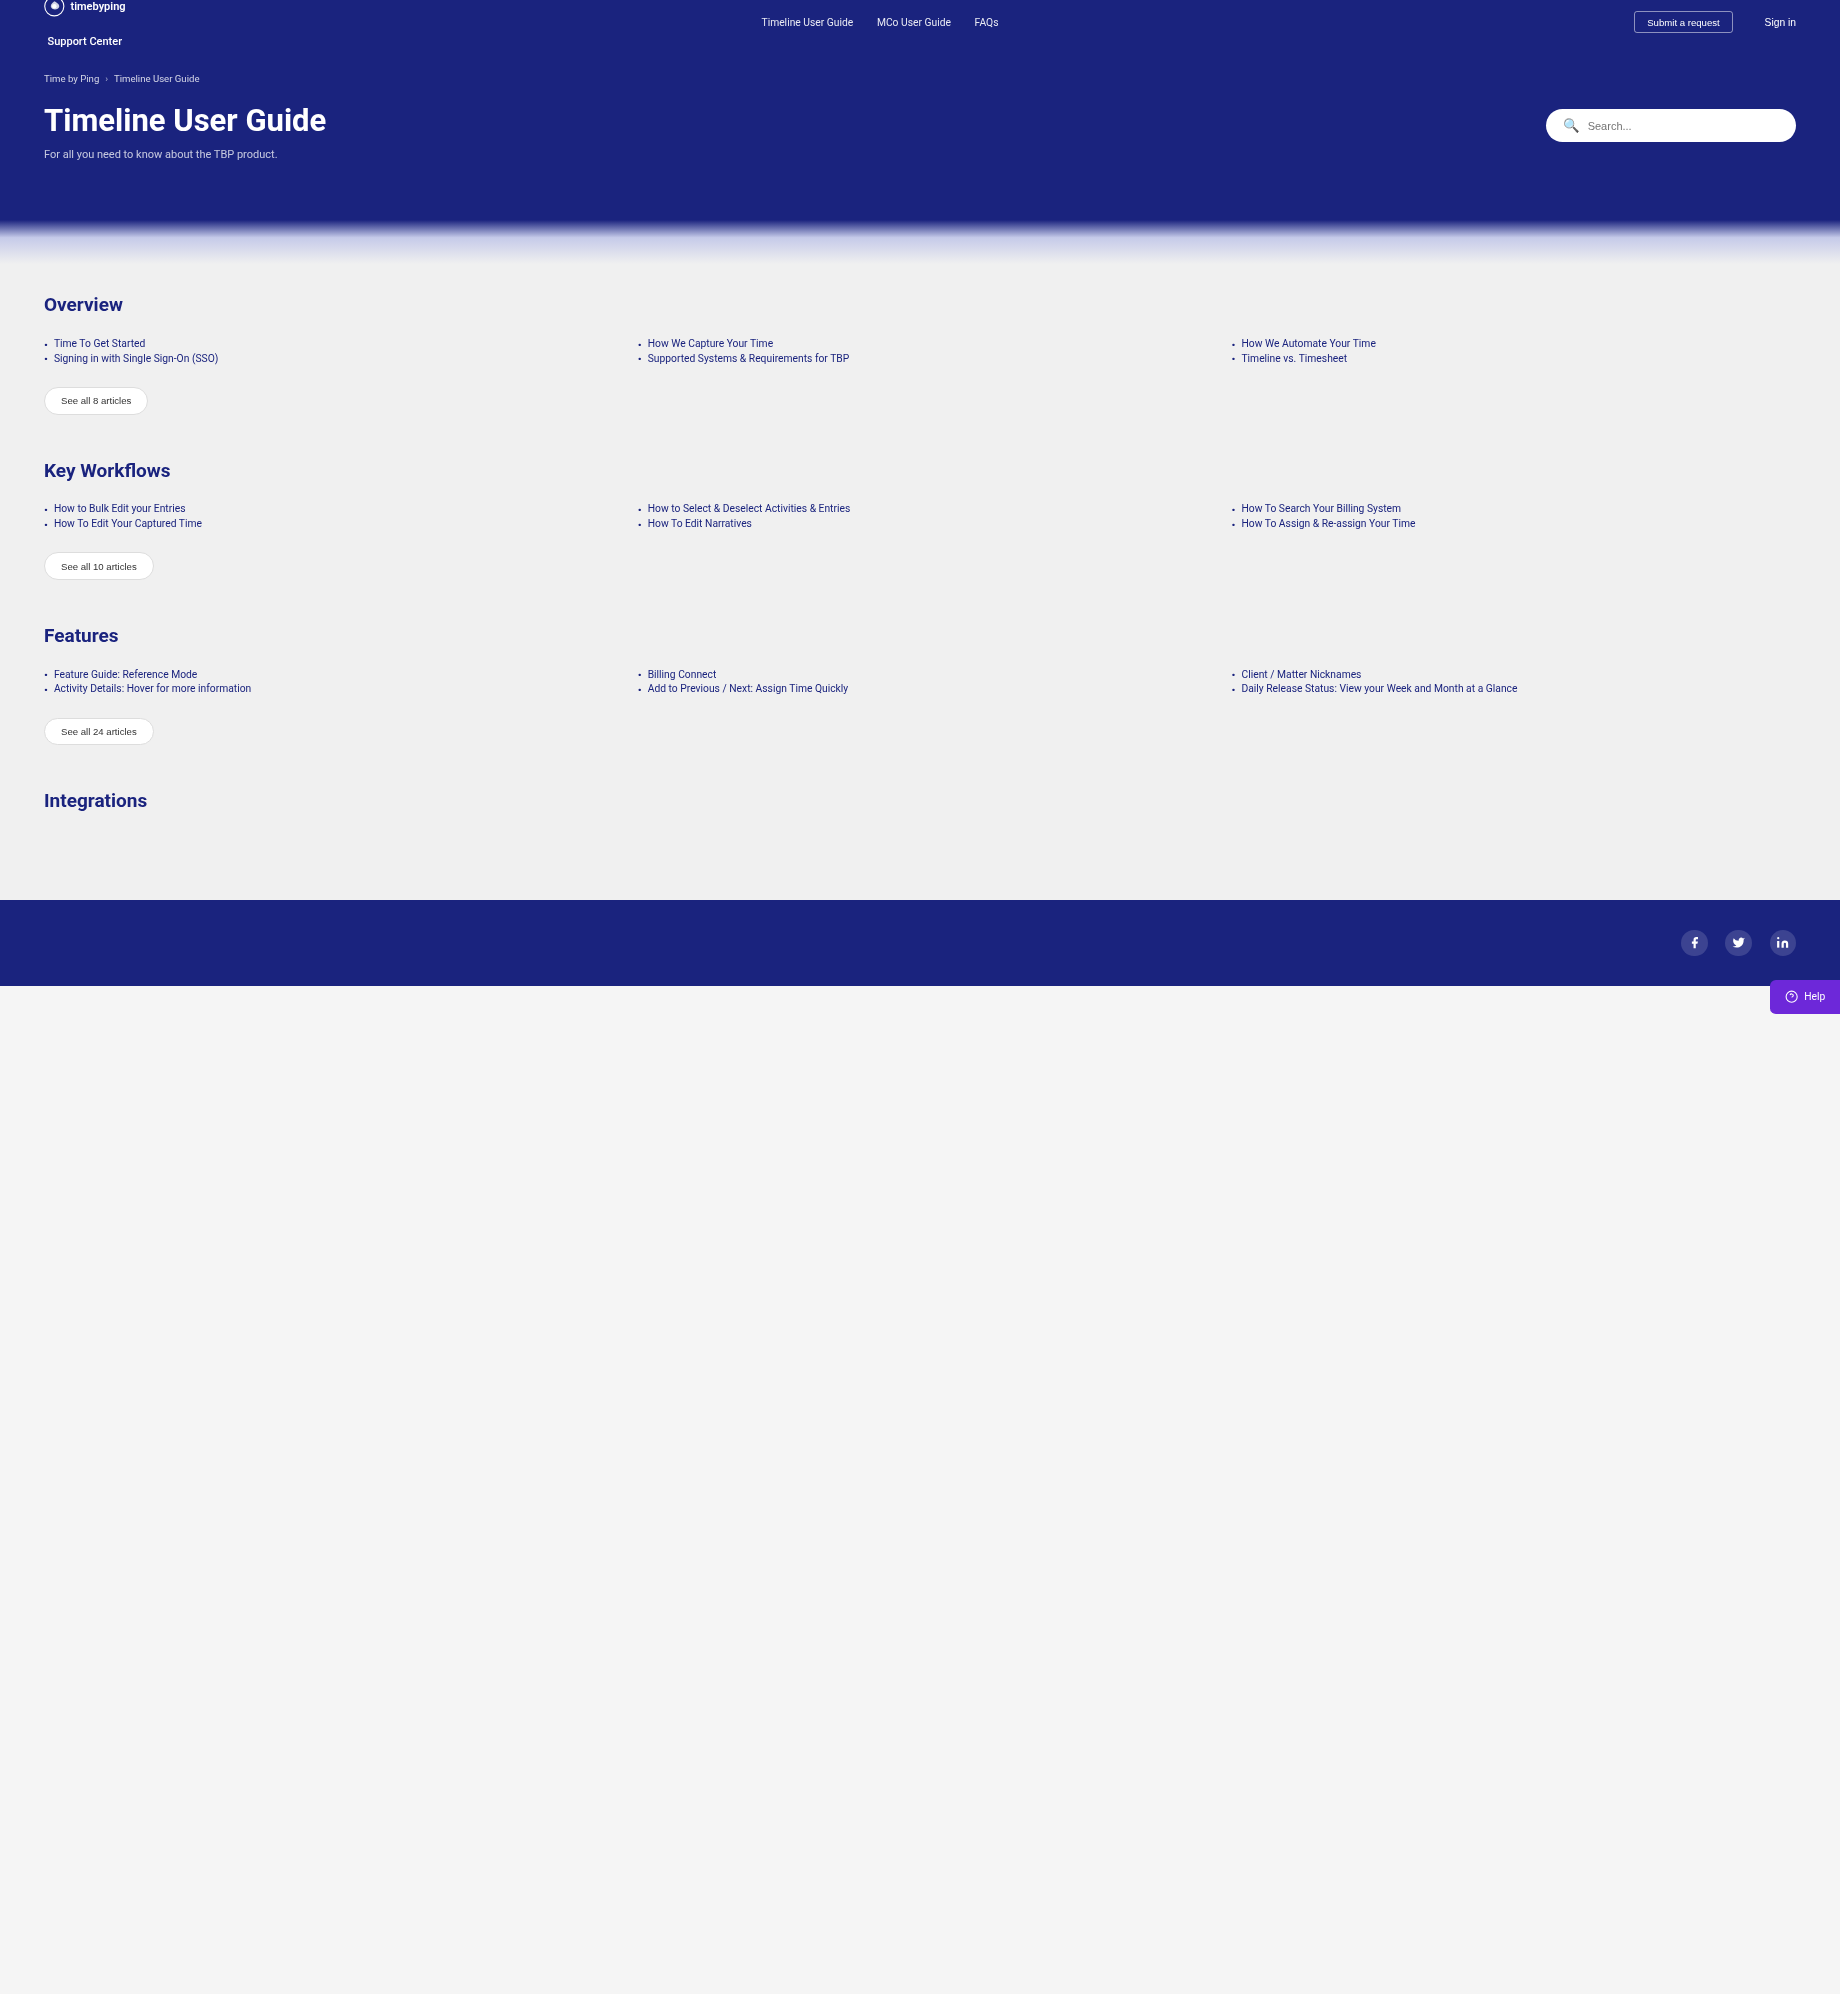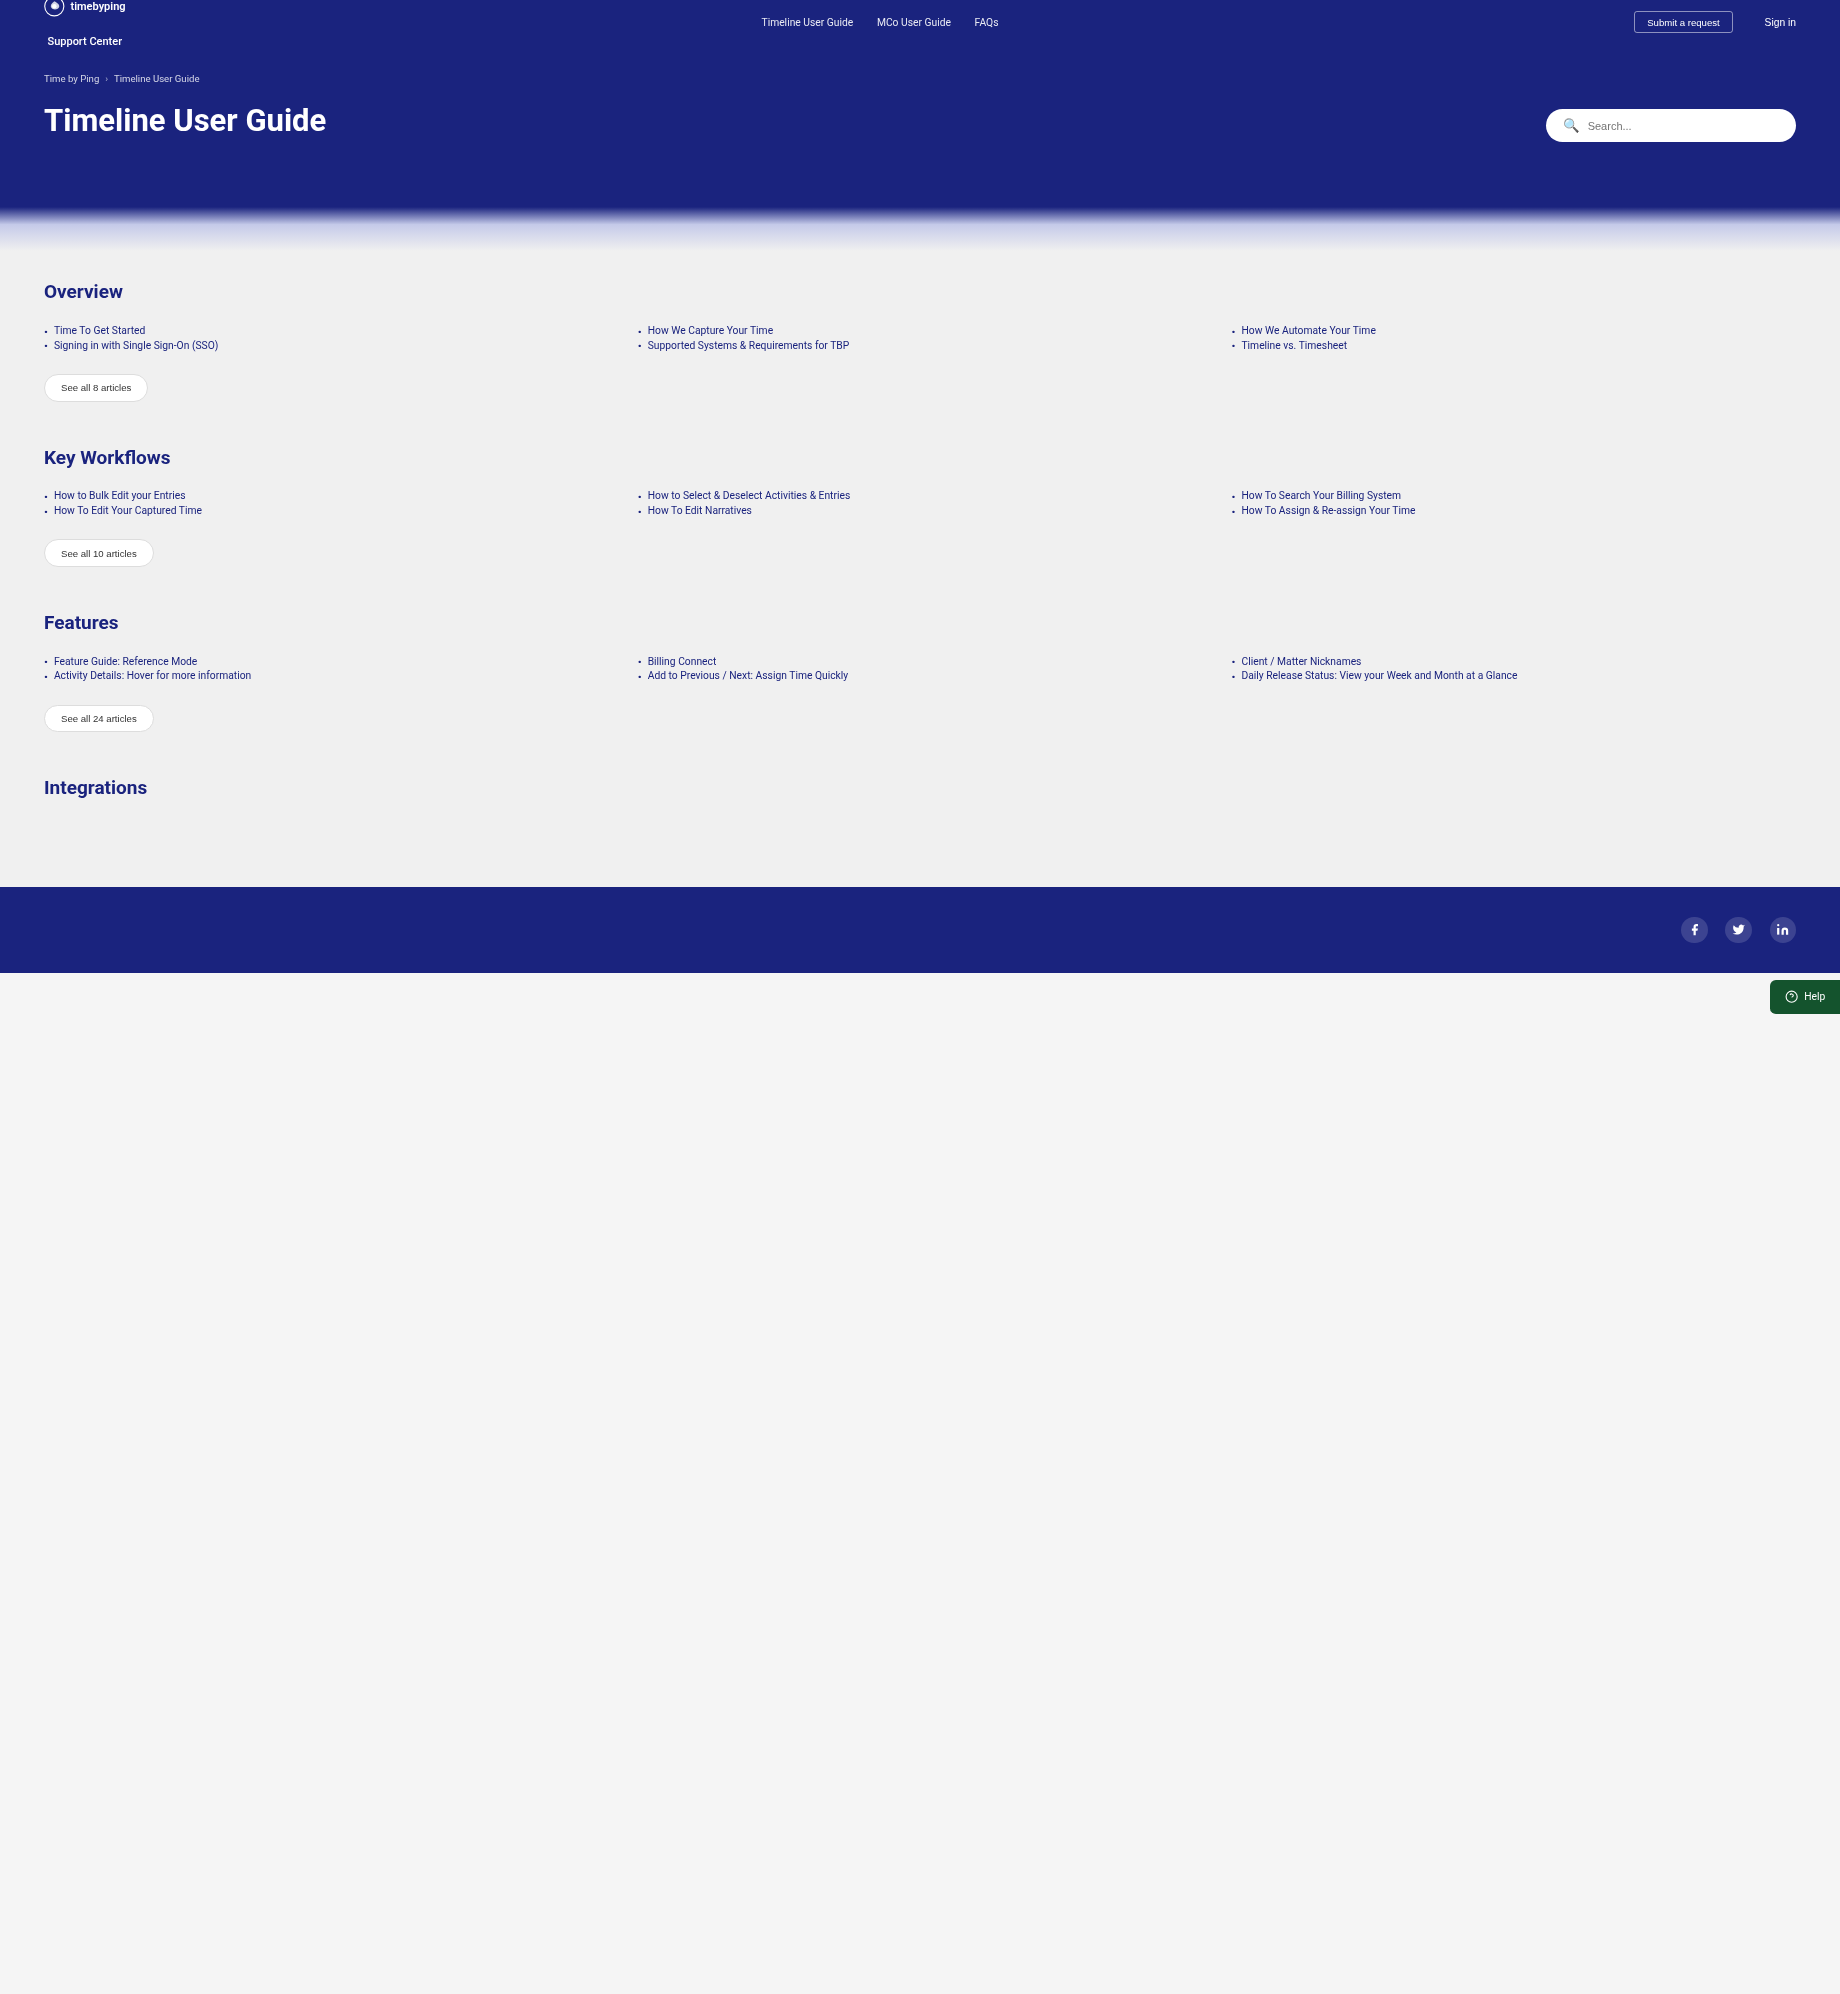--- a/index.html
+++ b/index.html
@@ -70,21 +70,21 @@
       cursor: pointer;
       display: inline-block;
     }
 
     
     .help-btn {
       position: fixed;
       right: 0;
       top: 50%;
       transform: translateY(-50%);
-      background: #14532d;
+      background: #6d28d9;
       color: white;
       padding: 10.3px 14.7px;
       border-radius: 5.9px 0 0 5.9px;
       font-size: 10.3px;
       cursor: pointer;
       display: flex;
       align-items: center;
       gap: 5.9px;
       z-index: 100;
     }
@@ -139,20 +139,21 @@
 
 <section class="hero">
   <div class="breadcrumb">
     <a class="breadcrumb-item" href="#">Time by Ping</a>
     <span class="breadcrumb-sep">›</span>
     <a class="breadcrumb-item" href="#">Timeline User Guide</a>
   </div>
   <div class="hero-content">
     <div class="hero-text">
       <h1 class="hero-title">Timeline User Guide</h1>
+      <p class="hero-subtitle">For all you need to know about the TBP product.</p>
     </div>
     <div class="search-box">
       <span class="search-icon">🔍</span>
       <input class="search-input" type="text" placeholder="Search..." style="">
     </div>
   </div>
 </section>
 
 <div class="divider-area"></div>
 

